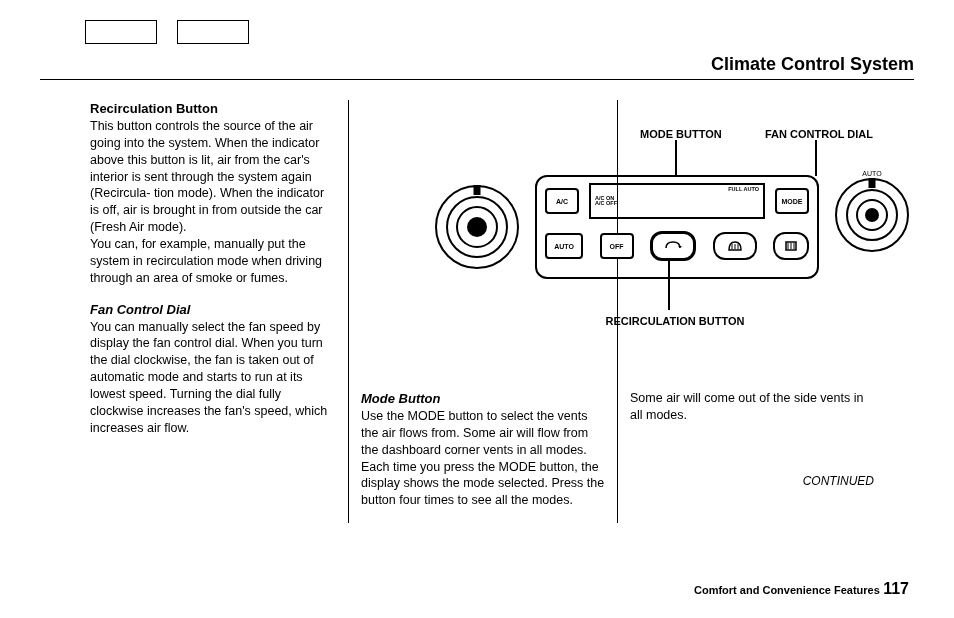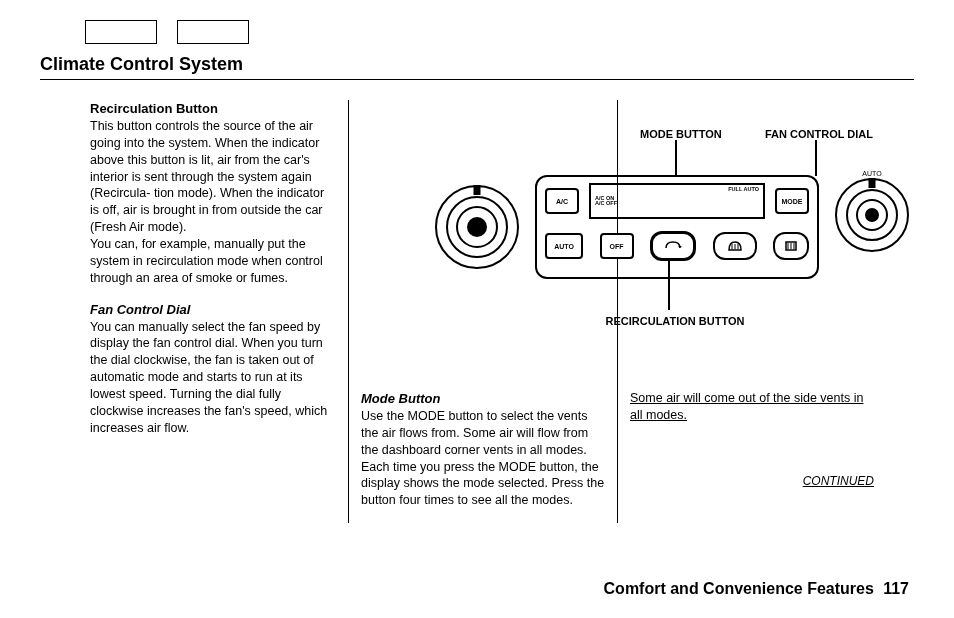--- a/index.html
+++ b/index.html
@@ -21,41 +21,42 @@
     gap: 20px;
     margin-bottom: 10px;
     margin-left: 45px;
   }
   .top-box {
     width: 70px;
     height: 22px;
     border: 1.5px solid #000;
   }
   .page-title {
+    text-align: right;
     font-weight: bold;
     font-size: 18px;
     margin: 0 0 4px 0;
   }
   .hr {
     border-top: 1px solid #000;
     margin-bottom: 20px;
   }
   .columns {
     display: flex;
     position: relative;
   }
   .col {
     flex: 1;
     padding: 0 12px;
     font-size: 12.5px;
     line-height: 1.35;
   }
   .col1 { flex: 1; border-right: 0.75px solid #000; padding-left: 50px; padding-right: 14px;}
   .col2 { flex: 1; border-right: 0.75px solid #000; }
-  .col3 { flex: 1; padding-right: 40px; text-decoration: underline;}
+  .col3 { flex: 1; padding-right: 40px;}
   .heading-b { font-weight: bold; font-size: 13px;}
   .heading-i { font-weight: bold; font-style: italic; font-size: 13px;}
   p { margin: 0 0 14px 0; }
   .diagram-area {
     position: absolute;
     left: 355px;
     top: 0;
     width: 560px;
     height: 285px;
   }
@@ -154,22 +155,22 @@
   }
   .ptr-mode { left:280px; top:40px; width:1.5px; height:35px;}
   .ptr-fan  { left:420px; top:40px; width:1.5px; height:36px;}
   .ptr-recirc { left:273px; top:150px; width:1.5px; height:60px;}
   .footer {
     position:absolute;
     bottom: 20px;
     right: 45px;
     font-size: 12px;
   }
-  .footer .section { font-weight:bold; font-size:16px;}
-  .footer .page { font-weight:bold; font-size:16px; margin-left:6px;}
+  .footer .section { font-weight:bold; font-size:11px;}
+  .footer .page { font-weight:bold; font-size:16px; }
   .continued {
     font-style: italic;
     font-size: 12px;
     text-align: right;
     margin-top: 49px;
   }
   .col2-bottom, .col3-bottom { margin-top: 290px; }
   .arc-text {
     position:absolute; font-size:7px; top:-10px; width:100%; text-align:center;
   }
@@ -185,21 +186,21 @@
 
   <div class="page-title">Climate Control System</div>
   <div class="hr"></div>
 
   <div class="columns">
 
     <div class="col col1">
       <p>
         <span class="heading-b">Recirculation Button</span><br>
         <span>This button controls the source of the air going into the system. When the indicator above this button is lit, air from the car's interior is sent through the system again (Recircula- tion mode). When the indicator is off, air is brought in from outside the car (Fresh Air mode).</span><br>
-        <span>You can, for example, manually put the system in recirculation mode when control through an area of smoke or fumes.</span>
+        <span>You can, for example, manually put the system in recirculation mode when driving through an area of smoke or fumes.</span>
       </p>
       <p>
         <span class="heading-i">Fan Control Dial</span><br>
         <span>You can manually select the fan speed by display the fan control dial. When you turn the dial clockwise, the fan is taken out of automatic mode and starts to run at its lowest speed. Turning the dial fully clockwise increases the fan's speed, which increases air flow.</span>
       </p>
     </div>
 
     <div class="col col2">
       <div class="col2-bottom">
         <p>

